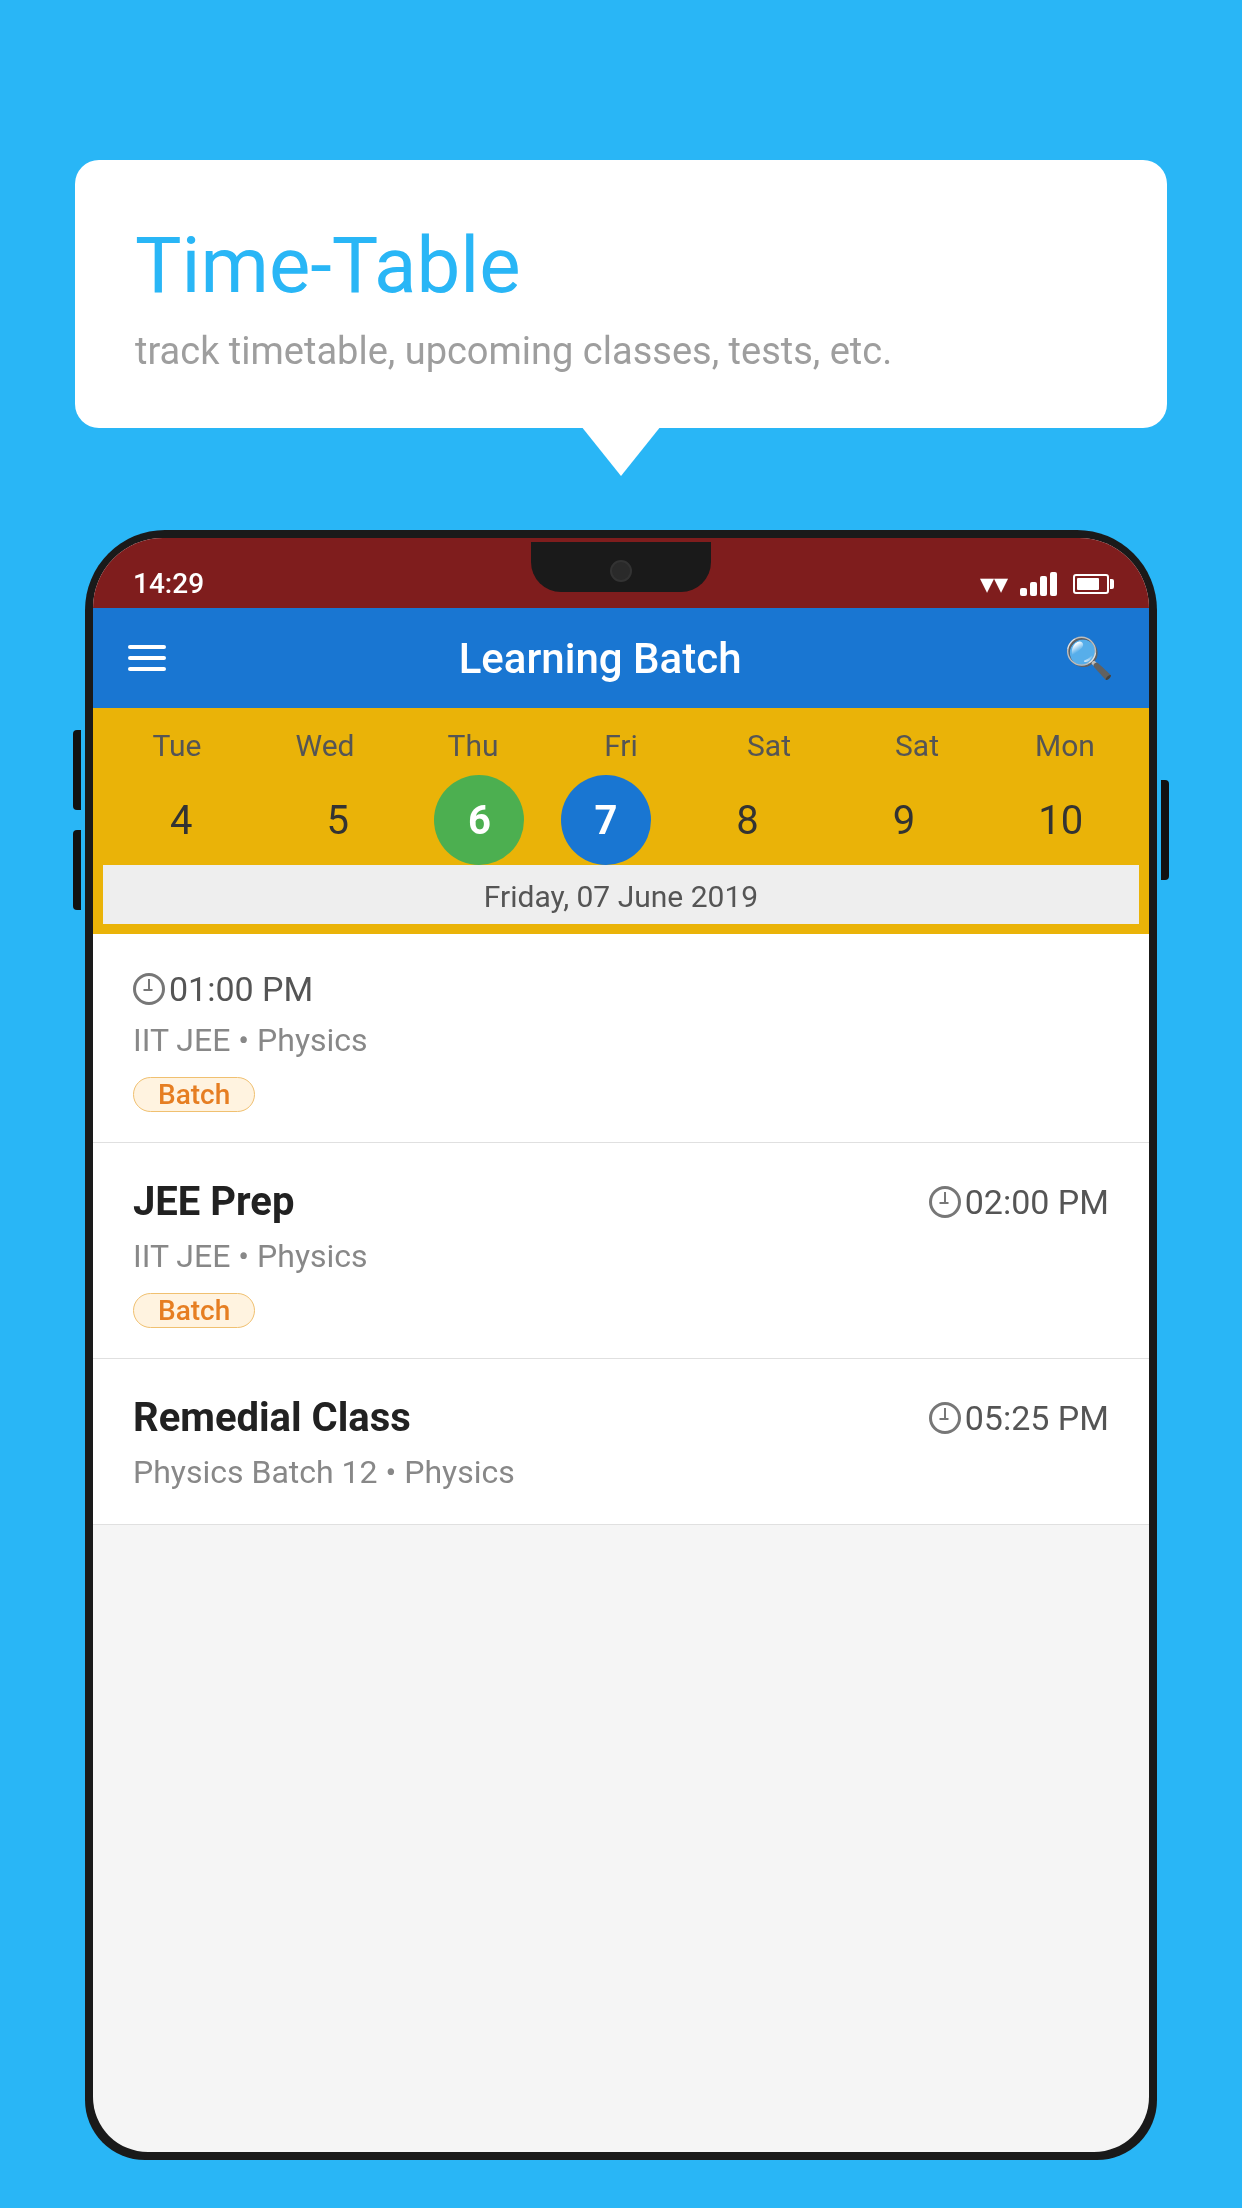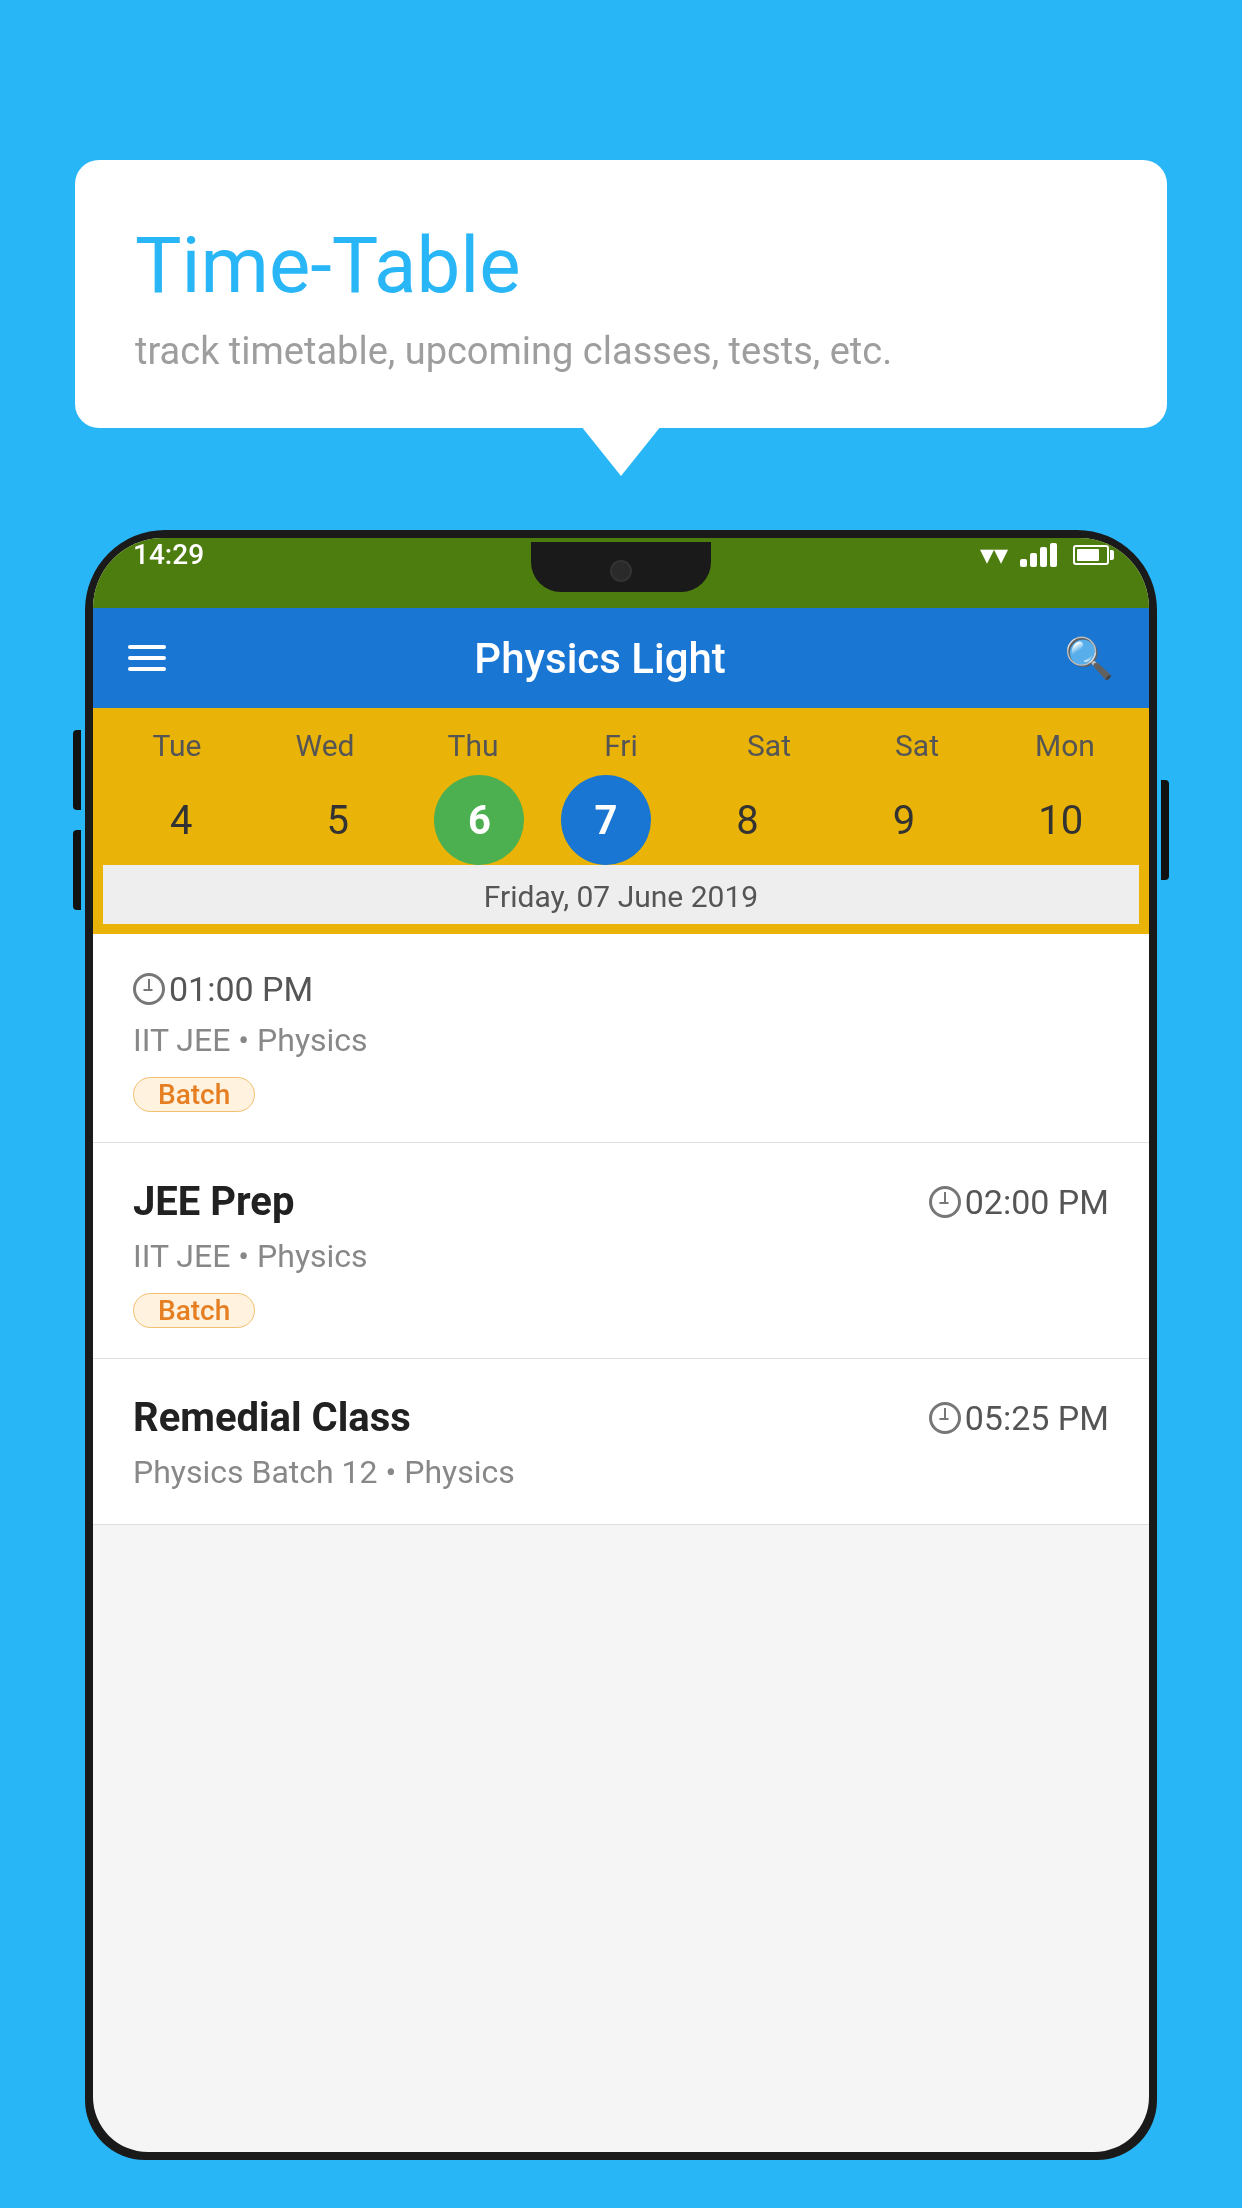--- a/index.html
+++ b/index.html
@@ -131,26 +131,26 @@
     .phone-screen {
       background: #f5f5f5;
       border-radius: 70px 70px 55px 55px;
       overflow: hidden;
       height: 100%;
       position: relative;
     }
 
     
     .status-bar {
-      background: #4d7c0f;
+      background: #7f1d1d;
       height: 70px;
       display: flex;
-      align-items: flex-start;
+      align-items: flex-end;
       justify-content: space-between;
-      padding: 0 40px;
+      padding: 8px 40px;
     }
 
     .status-time {
       color: white;
       font-size: 28px;
       font-weight: 500;
     }
 
     .status-icons {
       display: flex;
@@ -432,21 +432,21 @@
           </div>
         </div>
       </div>
 
       <div class="app-bar">
         <div class="hamburger-icon">
           <div class="hamburger-line"></div>
           <div class="hamburger-line"></div>
           <div class="hamburger-line"></div>
         </div>
-        <span class="app-title">Physics Light</span>
+        <span class="app-title">Learning Batch</span>
         <span class="search-unicode" style="color:white;">🔍</span>
       </div>
 
       <div class="calendar-header">
         <div class="day-names-row">
           <span class="day-name">Tue</span>
           <span class="day-name">Wed</span>
           <span class="day-name">Thu</span>
           <span class="day-name">Fri</span>
           <span class="day-name">Sat</span>

